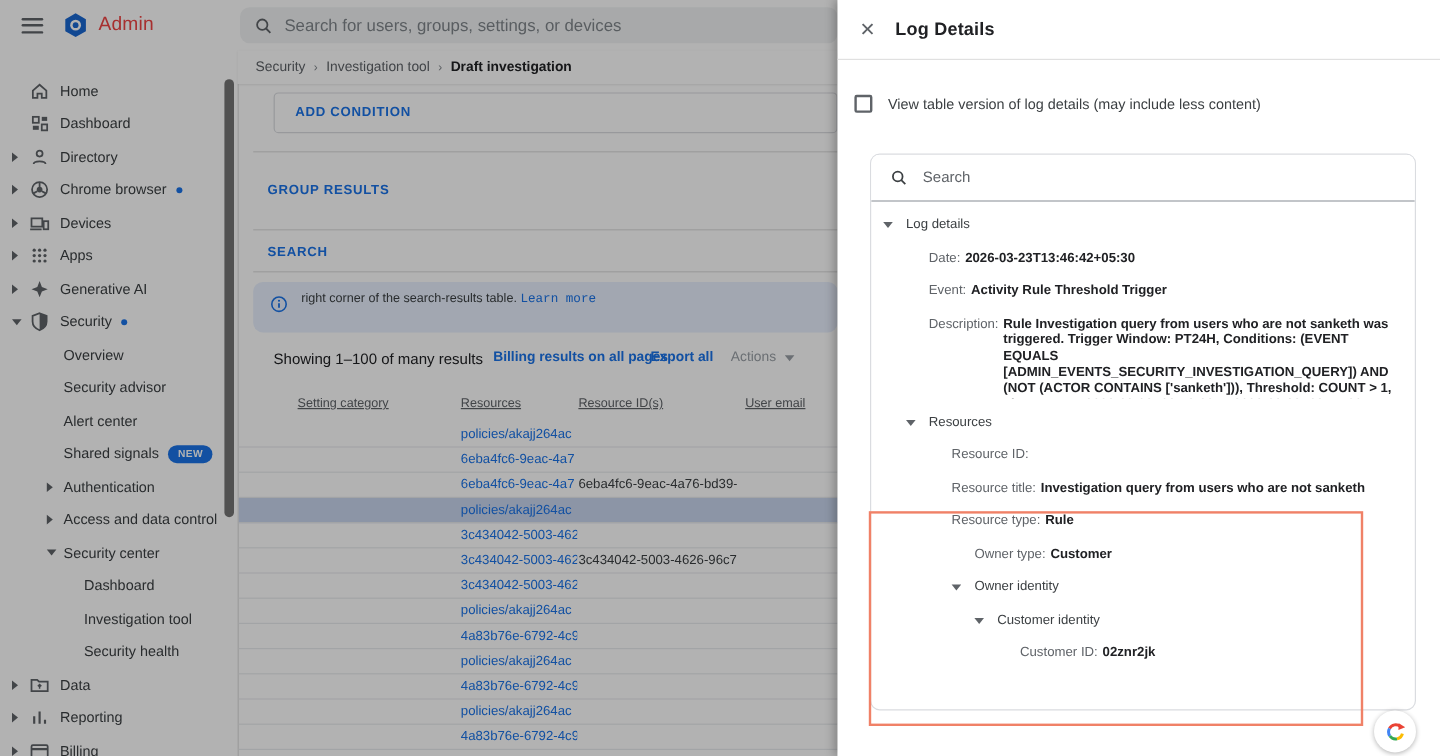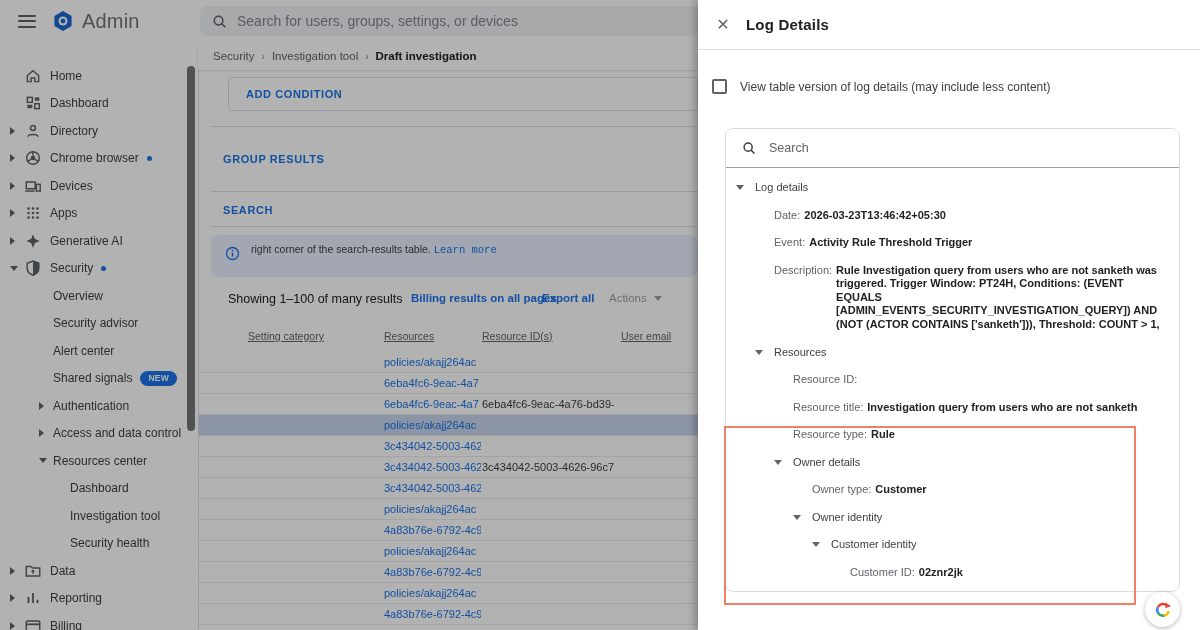--- a/index.html
+++ b/index.html
@@ -7,21 +7,21 @@
   .stage { position:relative; width:1200px; height:630px; background:#fff; }
 
   
   .left { position:absolute; left:0; top:0; width:698px; height:630px; background:#fff; overflow:hidden; }
 
   .topbar { position:absolute; left:0; top:0; width:698px; height:42px; background:#fff; display:flex; align-items:center; }
   .hamburger { margin-left:18px; width:18px; cursor:pointer; }
   .hamburger span { display:block; height:2px; background:#5f6368; margin:3.5px 0; border-radius:1px; }
   .logo-wrap { display:flex; align-items:center; margin-left:16px; gap:8px; }
   .logo-hex { width:22px; height:22px; }
-  .logo-text { font-size:20px; color:#737373; letter-spacing:.2px; }
+  .logo-text { font-size:16px; color:#ef4444; letter-spacing:.2px; }
   .gsearch { position:absolute; left:200px; top:6px; width:498px; height:30px; background:#f1f3f4; border-radius:8px; display:flex; align-items:center; padding:0 12px; gap:10px; }
   .gsearch input { border:none; outline:none; background:transparent; font-size:14px; color:#4d7c0f; width:380px; }
   .gsearch input::placeholder { color:#80868b; }
 
   .breadcrumb-bar { position:absolute; left:198px; top:42px; width:500px; height:28px; background:#fff; display:flex; align-items:center; padding-left:15px; gap:7px; font-size:11.5px; color:#5f6368; box-shadow:0 1px 2px rgba(0,0,0,.12); z-index:2; }
   .breadcrumb-bar .crumb { cursor:pointer; }
   .breadcrumb-bar .sep { font-size:10px; color:#80868b; }
   .breadcrumb-bar .current { color:#202124; font-weight:bold; }
 
   .sidebar { position:absolute; left:0; top:42px; width:198px; height:588px; background:#fff; padding-top:20px; font-size:12px; color:#3c4043; }
@@ -247,21 +247,21 @@
       <div class="side-item l1c">
         <span class="cslot">
             <span class="caret-r"></span>
           </span>
         <span>Access and data control</span>
       </div>
       <div class="side-item l1c">
         <span class="cslot">
             <span class="caret-d"></span>
           </span>
-        <span>Resources center</span>
+        <span>Security center</span>
       </div>
       <div class="side-item l2">
           <span>Dashboard</span>
         </div>
       <div class="side-item l2">
           <span>Investigation tool</span>
         </div>
       <div class="side-item l2">
           <span>Security health</span>
         </div>
@@ -445,26 +445,20 @@
         <div class="trw kv kpad2">
           <span class="kl">Resource ID:</span>
         </div>
         <div class="trw kv kpad2">
           <span class="kl">Resource title:</span>
           <span class="kvv">Investigation query from users who are not sanketh</span>
         </div>
         <div class="trw kv kpad2">
           <span class="kl">Resource type:</span>
           <span class="kvv">Rule</span>
-        </div>
-        <div class="trw npad2">
-          <span class="tcaret">
-              <span class="caret-d"></span>
-            </span>
-          <span class="node-label">Owner details</span>
         </div>
         <div class="trw kv kpad3">
           <span class="kl">Owner type:</span>
           <span class="kvv">Customer</span>
         </div>
         <div class="trw npad3">
           <span class="tcaret">
               <span class="caret-d"></span>
             </span>
           <span class="node-label">Owner identity</span>

